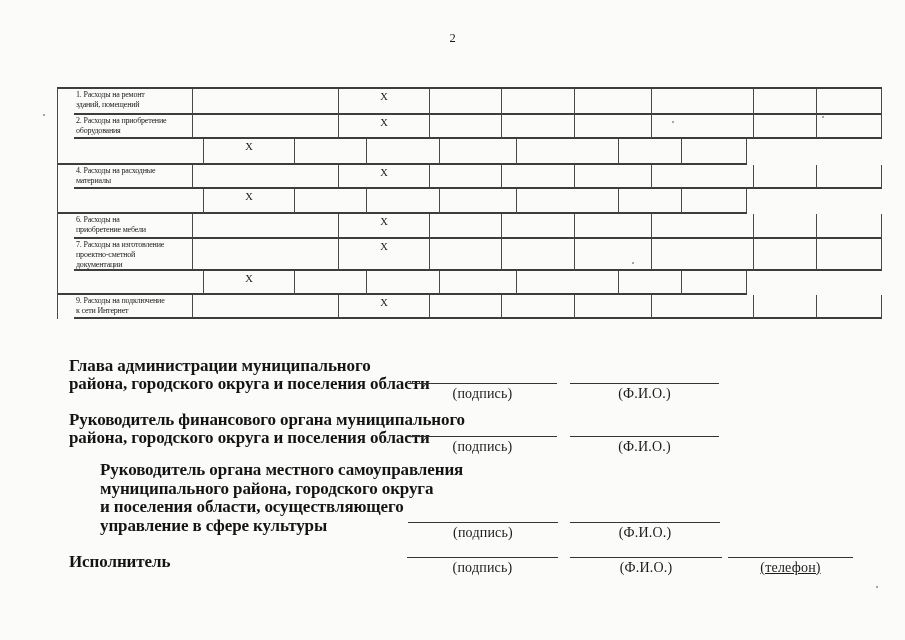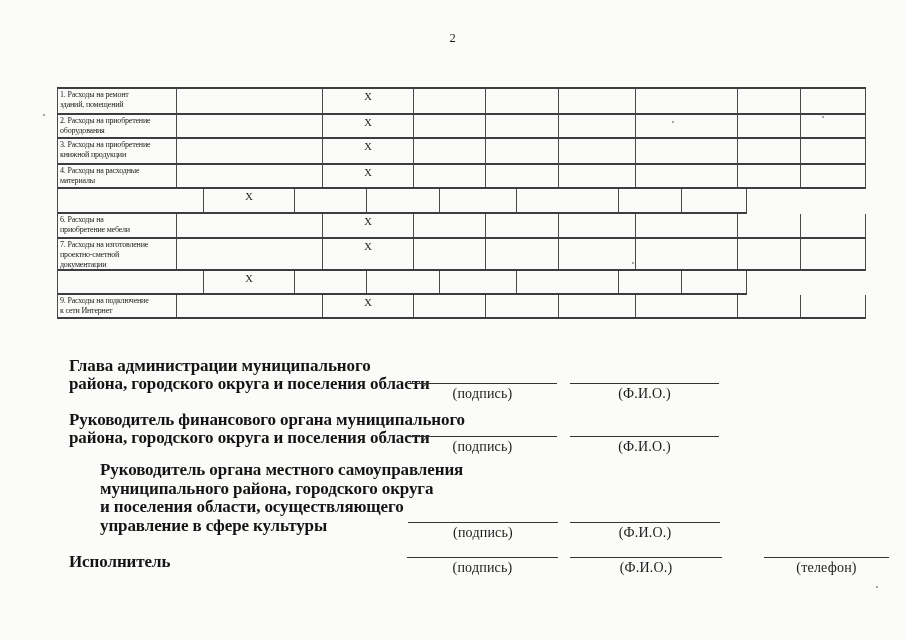--- a/index.html
+++ b/index.html
@@ -32,20 +32,21 @@
     overflow:hidden;
   }
   .h26{height:26px}.h24{height:24px}.h25{height:25px}.h32{height:32px}
   .c0{width:119px}.c1{width:146px}.c2{width:91px}.c3{width:72px}
   .c4{width:73px}.c5{width:77px}.c6{width:102px}.c7{width:63px}.c8{width:65px}
   .lbl {
     font-size:8px; line-height:10px;
     padding:1px 6px 0 2px;
     white-space:pre-line;
     letter-spacing:-0.2px;
+    margin-left:16px;
   }
   .xc {
     text-align:center;
     font-size:10.5px; line-height:11px;
     padding-top:2px;
   }
 
   
   .sig-title {
     position:absolute; left:69px;
@@ -97,22 +98,20 @@
     <div class="td h24 c2 xc">X</div>
     <div class="td h24 c3"></div>
     <div class="td h24 c4"></div>
     <div class="td h24 c5"></div>
     <div class="td h24 c6"></div>
     <div class="td h24 c7"></div>
     <div class="td h24 c8"></div>
   </div>
 
   <div class="trow h26">
-    <div class="td h26 c0 lbl">3. Расходы на приобретение
-книжной продукции</div>
     <div class="td h26 c1"></div>
     <div class="td h26 c2 xc">X</div>
     <div class="td h26 c3"></div>
     <div class="td h26 c4"></div>
     <div class="td h26 c5"></div>
     <div class="td h26 c6"></div>
     <div class="td h26 c7"></div>
     <div class="td h26 c8"></div>
   </div>
 
@@ -230,21 +229,21 @@
 
 <div class="sig-title lh17" style="top:553px;">Исполнитель</div>
 <div class="sig-field" style="left:407px; top:557px; width:151px;">
   <div class="sig-line"></div>
   <div class="sig-cap">(подпись)</div>
 </div>
 <div class="sig-field" style="left:570px; top:557px; width:152px;">
   <div class="sig-line"></div>
   <div class="sig-cap">(Ф.И.О.)</div>
 </div>
-<div class="sig-field" style="left:764px; top:557px; width:125px;">
+<div class="sig-field" style="left:728px; top:557px; width:125px;text-decoration:underline;">
   <div class="sig-line"></div>
   <div class="sig-cap">(телефон)</div>
 </div>
 
 <div class="speck" style="left:43px; top:114px;"></div>
 <div class="speck" style="left:672px; top:121px;"></div>
 <div class="speck" style="left:822px; top:116px;"></div>
 <div class="speck" style="left:632px; top:262px;"></div>
 <div class="speck" style="left:876px; top:586px;"></div>
 

